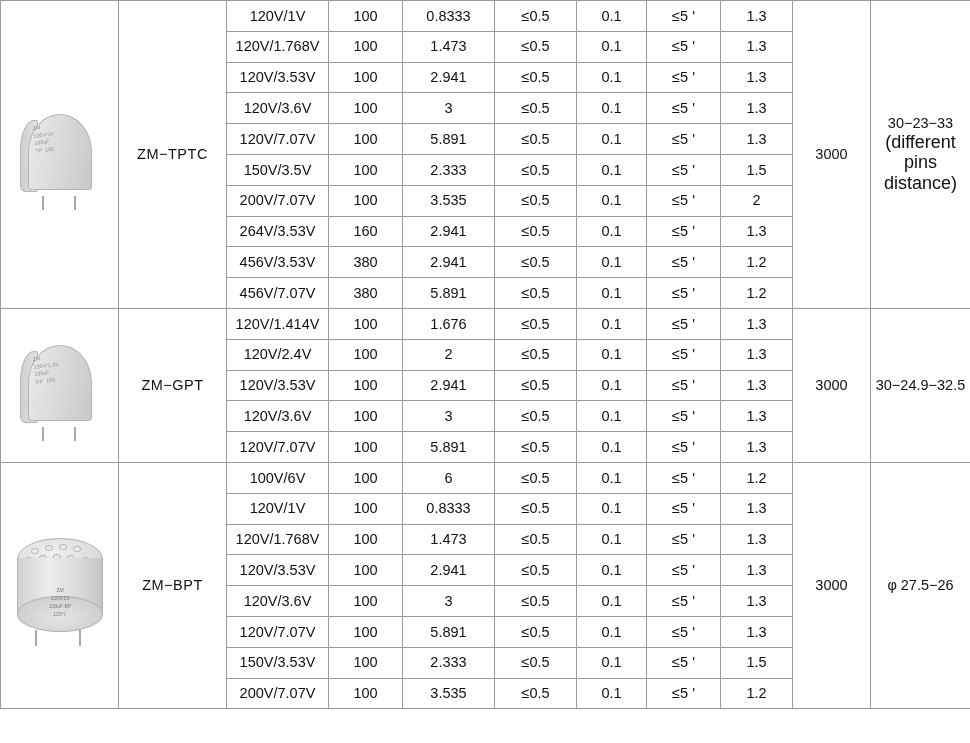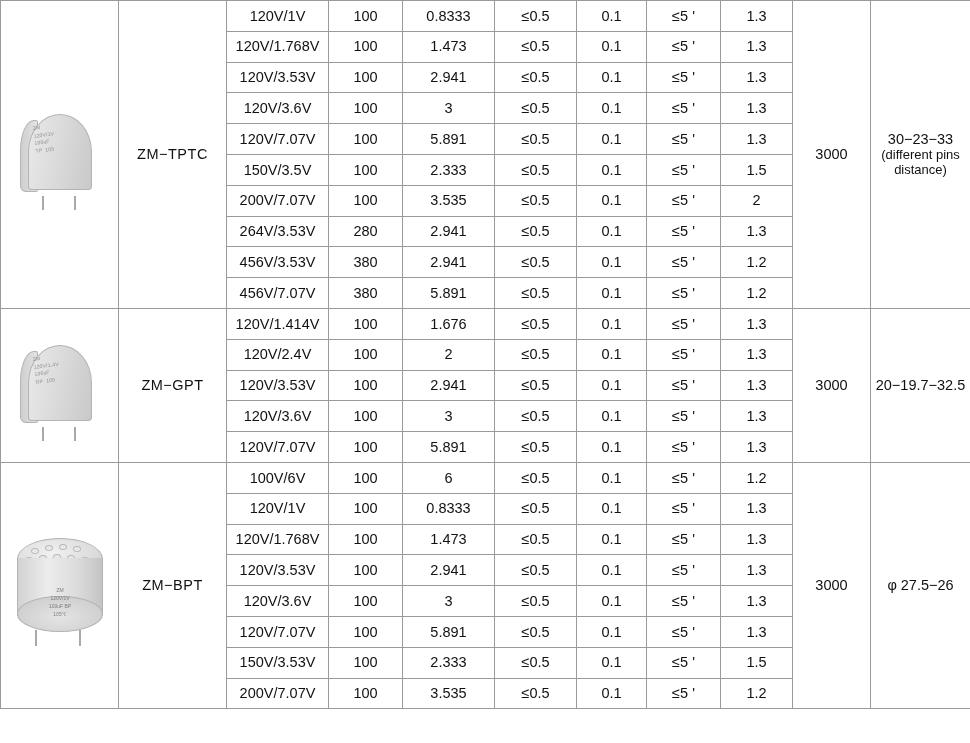--- a/index.html
+++ b/index.html
@@ -54,21 +54,21 @@
     font-size: 15px;
   }
   td.dim-cell {
     border-right: none;
     line-height: 1.25;
     margin-left: 36px;
   }
   td.rating-cell { font-size: 14.5px; }
 
   .dim-small {
-    font-size: 13px;
+    font-size: 18px;
     display: block;
   }
 
   
   .prod-wrap {
     width: 116px;
     height: 100%;
     position: relative;
     display: flex;
     align-items: center;
@@ -288,21 +288,21 @@
     <td class="rating-cell">200V/7.07V</td>
     <td>100</td>
     <td>3.535</td>
     <td>≤0.5</td>
     <td>0.1</td>
     <td>≤5 '</td>
     <td>2</td>
   </tr>
   <tr>
     <td class="rating-cell">264V/3.53V</td>
-    <td>280</td>
+    <td>160</td>
     <td>2.941</td>
     <td>≤0.5</td>
     <td>0.1</td>
     <td>≤5 '</td>
     <td>1.3</td>
   </tr>
   <tr>
     <td class="rating-cell">456V/3.53V</td>
     <td>380</td>
     <td>2.941</td>
@@ -336,21 +336,21 @@
     <td class="series-cell" rowspan="5">ZM−GPT</td>
     <td class="rating-cell">120V/1.414V</td>
     <td>100</td>
     <td>1.676</td>
     <td>≤0.5</td>
     <td>0.1</td>
     <td>≤5 '</td>
     <td>1.3</td>
     <td class="qty-cell" rowspan="5">3000</td>
     <td class="dim-cell" rowspan="5">
-      <span>20−19.7−32.5</span>
+      <span>30−24.9−32.5</span>
     </td>
   </tr>
   <tr>
     <td class="rating-cell">120V/2.4V</td>
     <td>100</td>
     <td>2</td>
     <td>≤0.5</td>
     <td>0.1</td>
     <td>≤5 '</td>
     <td>1.3</td>

